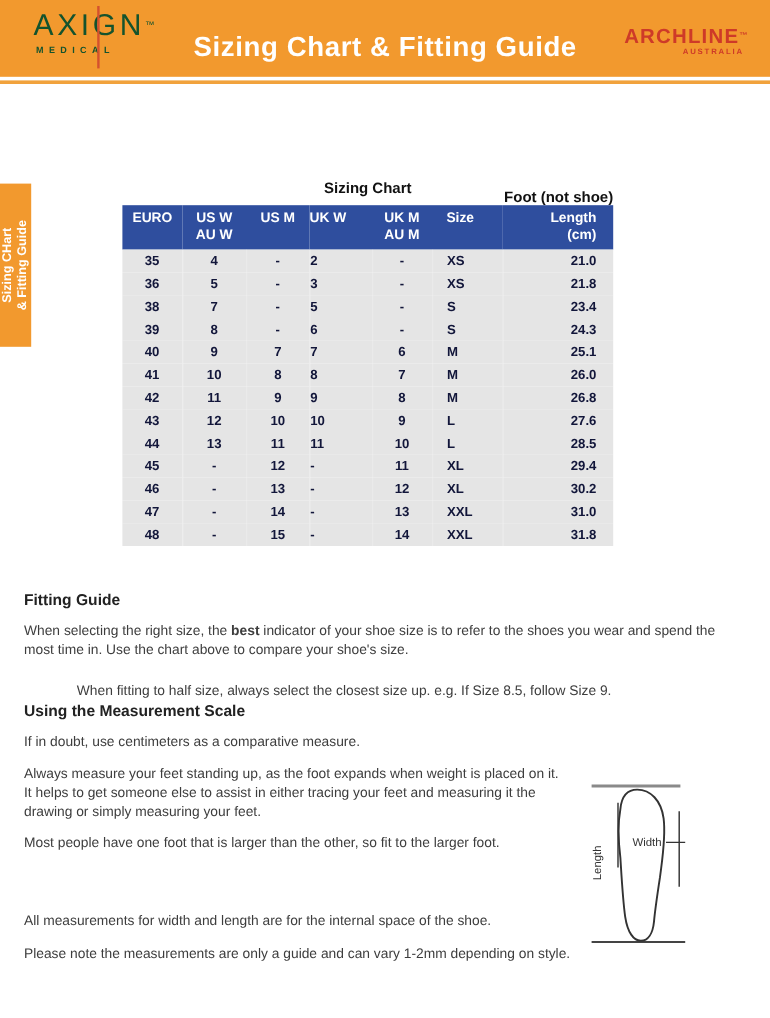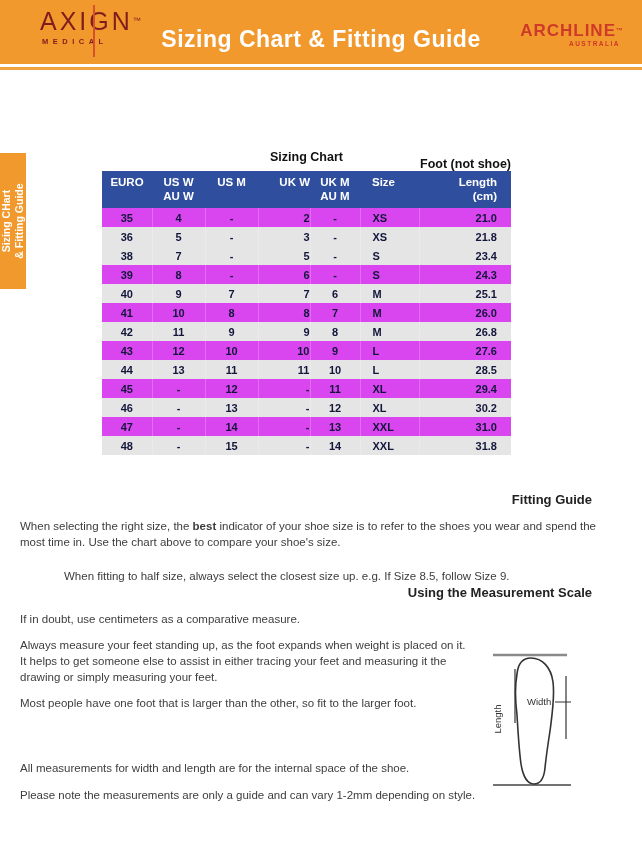--- a/index.html
+++ b/index.html
@@ -4,21 +4,21 @@
 <style>
   * { margin:0; padding:0; box-sizing:border-box; }
   html,body { background:#fff; }
   body { font-family:"Liberation Sans", sans-serif; }
   .page { position:relative; width:642px; height:848px; background:#ffffff; overflow:hidden; }
 
   
   .page-header { position:absolute; top:0; left:0; width:642px; height:64px; background:#F2992E; }
   .header-underline { position:absolute; top:67px; left:0; width:642px; height:3px; background:#F1A23C; }
 
-  .axign-logo { position:absolute; left:40px; top:7px; width:110px; height:52px; color:#7f1d1d; }
+  .axign-logo { position:absolute; left:28px; top:7px; width:110px; height:52px; color:#14532d; }
   .axign-name { font-size:25px; letter-spacing:3px; font-weight:400; line-height:28px; }
   .axign-name sup { font-size:8px; vertical-align:top; }
   .axign-sub { font-size:7.5px; font-weight:bold; letter-spacing:4.5px; margin-top:2px; margin-left:2px; }
   .axign-line { position:absolute; left:53px; top:-2px; height:52px; width:2px; background:#D4512E; }
 
   .page-title { position:absolute; left:140px; right:140px; top:26px; text-align:center;
                 color:#fff; font-size:23px; font-weight:bold; letter-spacing:0.5px; }
 
   .arch-logo { position:absolute; right:18px; top:22px; text-align:right; color:#CE3A28; }
   .arch-name { font-size:17px; font-weight:bold; letter-spacing:1px; line-height:17px; }
@@ -37,32 +37,32 @@
   .foot-note { position:absolute; left:351px; top:157px; width:160px; text-align:right;
                font-size:12.5px; font-weight:bold; color:#111; }
 
   .sizing-table { position:absolute; left:102px; top:171px; width:409px;
                   border-collapse:collapse; table-layout:fixed;
                   font-size:11px; font-weight:bold; color:#12163a; }
   .sizing-table th { background:#2F4E9E; color:#fff; vertical-align:top; padding-top:4px;
                      height:37px; line-height:14px; font-size:11.5px; font-weight:bold; }
   .sizing-table td { height:19px; }
   .sizing-table td:not(:last-child) { border-right:1px solid rgba(255,255,255,0.22); }
-  .row-dark td { background:#d946ef; }
+  .row-dark td { background:#e5e5e5; }
   .row-light td { background:#e5e5e5; }
   .col-0 { width:50px; text-align:center; }
   .col-1 { width:53px; text-align:center; }
   .col-2 { width:53px; text-align:center; }
-  .col-3 { width:52px; text-align:right; }
+  .col-3 { width:52px; text-align:left; }
   .col-4 { width:50px; text-align:center; }
   .col-5 { width:59px; text-align:left; padding-left:12px; }
   .col-6 { width:92px; text-align:right; padding-right:14px; }
 
   
-  .section-heading { position:absolute; left:20px; width:572px; text-align:right;
+  .section-heading { position:absolute; left:20px; width:572px; text-align:left;
                      font-size:13px; font-weight:bold; color:#222; }
   .para { position:absolute; left:20px; font-size:11.5px; line-height:16px; color:#3d3d3d; }
   #fg-heading { top:492px; }
   #fg-p1 { top:518px; width:604px; }
   #fg-p2 { top:568px; width:604px;margin-left:44px; }
   #ms-heading { top:585px; }
   #ms-p1 { top:611px; width:560px; }
   #ms-p2 { top:637px; width:448px; }
   #ms-p3 { top:695px; width:480px; }
   #ms-p4 { top:760px; width:500px; }

